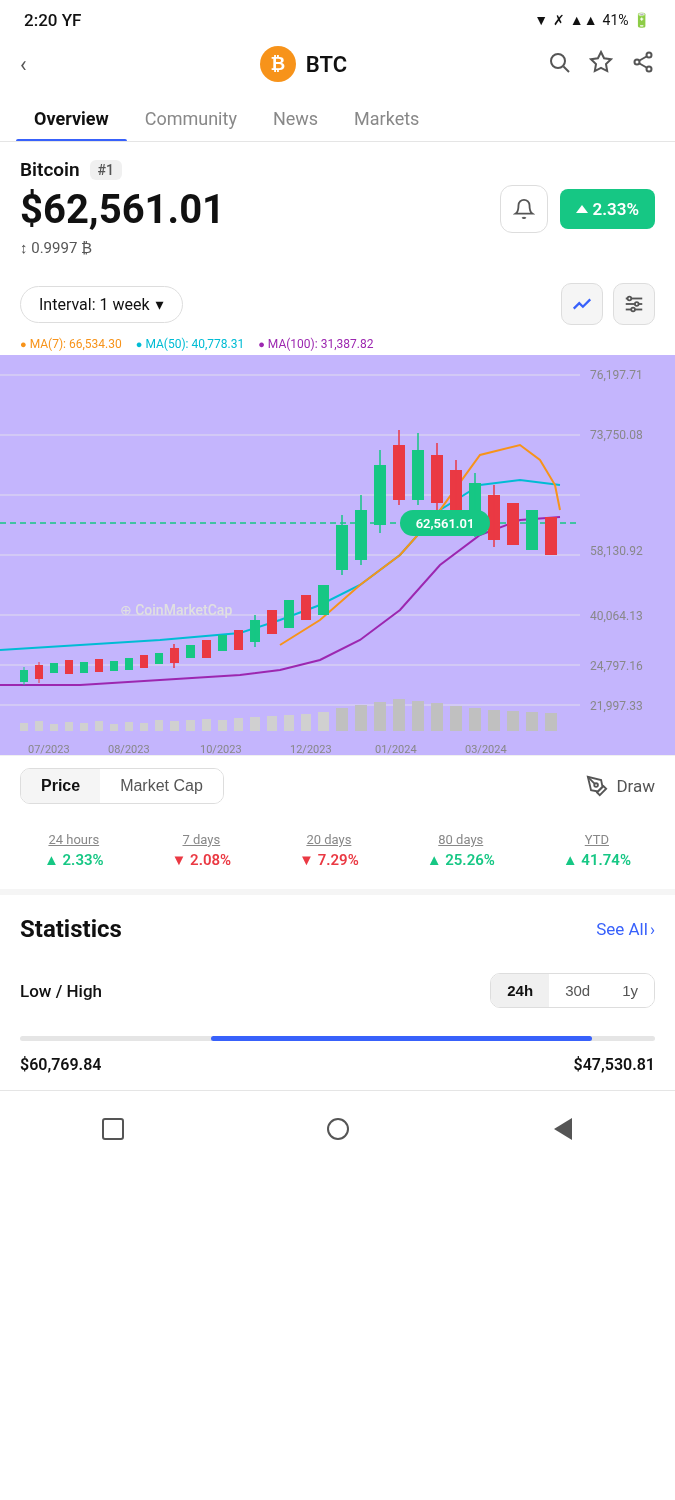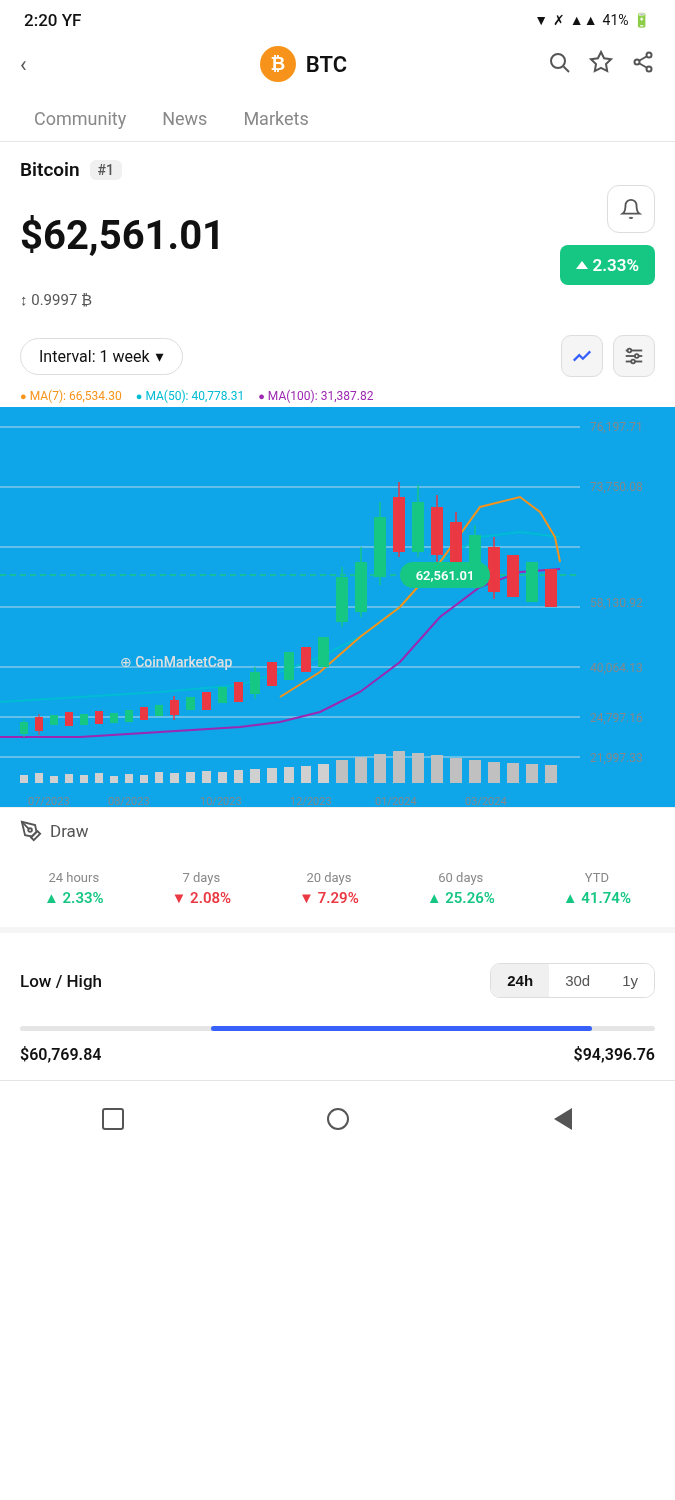--- a/index.html
+++ b/index.html
@@ -142,22 +142,21 @@
       margin-bottom: 6px;
     }
     .price-value {
       font-size: 40px;
       font-weight: 700;
       color: #111;
     }
     .price-actions {
       display: flex;
       gap: 12px;
-      align-items: flex-end;
-      flex-direction: column;
+      align-items: center;
     }
     .bell-btn {
       width: 48px;
       height: 48px;
       border: 1.5px solid #ddd;
       border-radius: 12px;
       display: flex;
       align-items: center;
       justify-content: center;
       cursor: pointer;
@@ -230,21 +229,21 @@
       font-size: 12px;
       flex-wrap: wrap;
     }
     .ma-item { display: flex; align-items: center; gap: 3px; }
 
     
     .chart-area {
       position: relative;
       margin: 0 0;
       height: 400px;
-      background: #0ea5e9;
+      background: #c4b5fd;
       overflow: hidden;
     }
     .chart-area svg {
       width: 100%;
       height: 100%;
     }
 
     
     .chart-bottom {
       display: flex;
@@ -291,20 +290,21 @@
     }
     .perf-item {
       display: flex;
       flex-direction: column;
       align-items: center;
       gap: 4px;
     }
     .perf-label {
       font-size: 13px;
       color: #888;
+      text-decoration: underline;
     }
     .perf-value {
       font-size: 15px;
       font-weight: 600;
     }
     .perf-value.up { color: #16c784; }
     .perf-value.down { color: #ea3943; }
 
     
     .stats-section {
@@ -460,20 +460,21 @@
           <circle cx="6" cy="12" r="2.5"></circle>
           <circle cx="18" cy="19" r="2.5"></circle>
           <line x1="8.5" y1="13.5" x2="15.5" y2="17.5"></line>
           <line x1="15.5" y1="6.5" x2="8.5" y2="10.5"></line>
         </svg>
     </div>
   </div>
 </div>
 
 <div class="tab-bar">
+  <div class="tab-item active">Overview</div>
   <div class="tab-item">Community</div>
   <div class="tab-item">News</div>
   <div class="tab-item">Markets</div>
 </div>
 
 <div class="price-section">
   <div class="coin-name-row">
     <span class="coin-name">Bitcoin</span>
     <span class="rank-badge">#1</span>
   </div>
@@ -652,20 +653,24 @@
     <text x="200" y="398" font-size="11" fill="#888">10/2023</text>
     <text x="290" y="398" font-size="11" fill="#888">12/2023</text>
     <text x="375" y="398" font-size="11" fill="#888">01/2024</text>
     <text x="465" y="398" font-size="11" fill="#888">03/2024</text>
 
     <text x="120" y="260" font-size="14" fill="#e0e0e0" font-weight="500">⊕ CoinMarketCap</text>
   </svg>
 </div>
 
 <div class="chart-bottom">
+  <div class="chart-type-group">
+    <button class="chart-type-btn active">Price</button>
+    <button class="chart-type-btn">Market Cap</button>
+  </div>
   <div class="draw-btn">
     <svg width="22" height="22" viewBox="0 0 24 24" fill="none" stroke="#555" stroke-width="2">
       <path d="M12 19l7-7 3 3-7 7-3-3z"></path>
       <path d="M18 13l-1.5-7.5L2 2l3.5 14.5L13 18l5-5z"></path>
       <path d="M2 2l7.586 7.586"></path>
       <circle cx="11" cy="11" r="2"></circle>
     </svg>
     <span>Draw</span>
   </div>
 </div>
@@ -677,48 +682,55 @@
   </div>
   <div class="perf-item">
     <span class="perf-label">7 days</span>
     <span class="perf-value down">▼ 2.08%</span>
   </div>
   <div class="perf-item">
     <span class="perf-label">20 days</span>
     <span class="perf-value down">▼ 7.29%</span>
   </div>
   <div class="perf-item">
-    <span class="perf-label">60 days</span>
+    <span class="perf-label">80 days</span>
     <span class="perf-value up">▲ 25.26%</span>
   </div>
   <div class="perf-item">
     <span class="perf-label">YTD</span>
     <span class="perf-value up">▲ 41.74%</span>
   </div>
 </div>
 
 <div class="stats-section">
+  <div class="stats-header">
+    <span class="stats-title">Statistics</span>
+    <div class="see-all">
+      <span>See All</span>
+      <span> ›</span>
+    </div>
+  </div>
   <div class="stats-row">
     <span class="stats-label">Low / High</span>
     <div class="period-toggle">
       <button class="period-btn active">24h</button>
       <button class="period-btn">30d</button>
       <button class="period-btn">1y</button>
     </div>
   </div>
 </div>
 
 <div class="range-bar-wrap">
   <div class="range-bar">
     <div class="range-bar-fill"></div>
   </div>
 </div>
 <div class="range-values">
   <span class="range-low">$60,769.84</span>
-  <span class="range-high">$94,396.76</span>
+  <span class="range-high">$47,530.81</span>
 </div>
 
 <div class="bottom-nav">
   <div class="bottom-nav-btn">
     <div class="nav-square"></div>
   </div>
   <div class="bottom-nav-btn">
     <div class="nav-circle"></div>
   </div>
   <div class="bottom-nav-btn">

